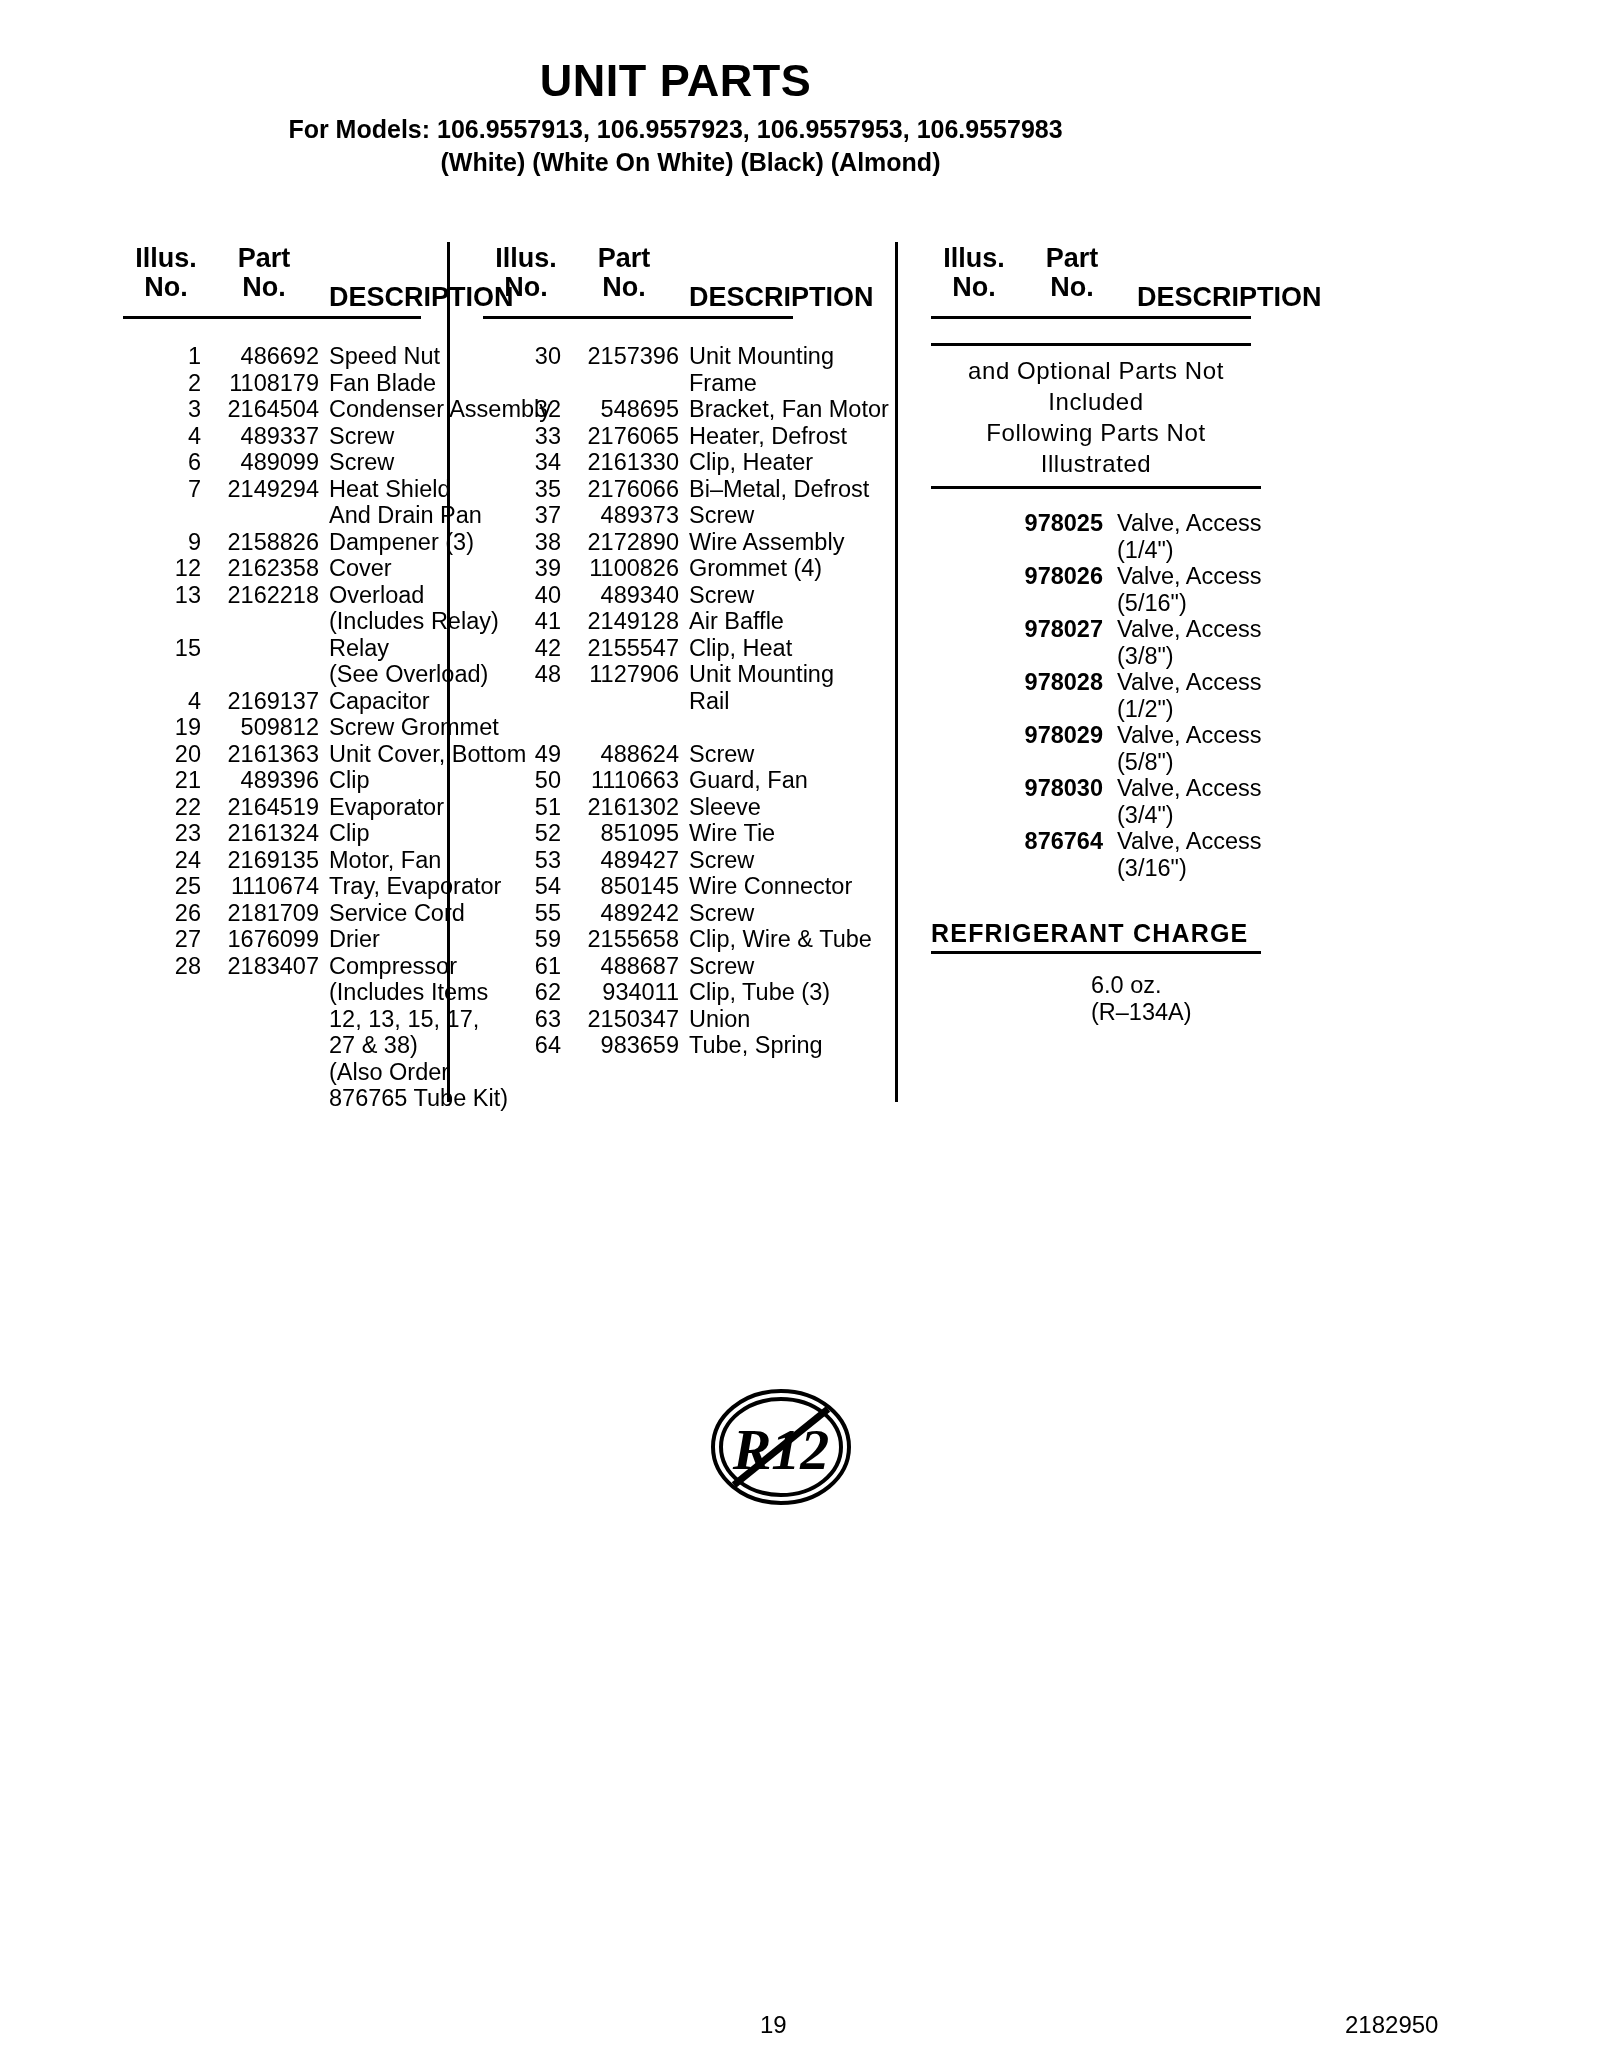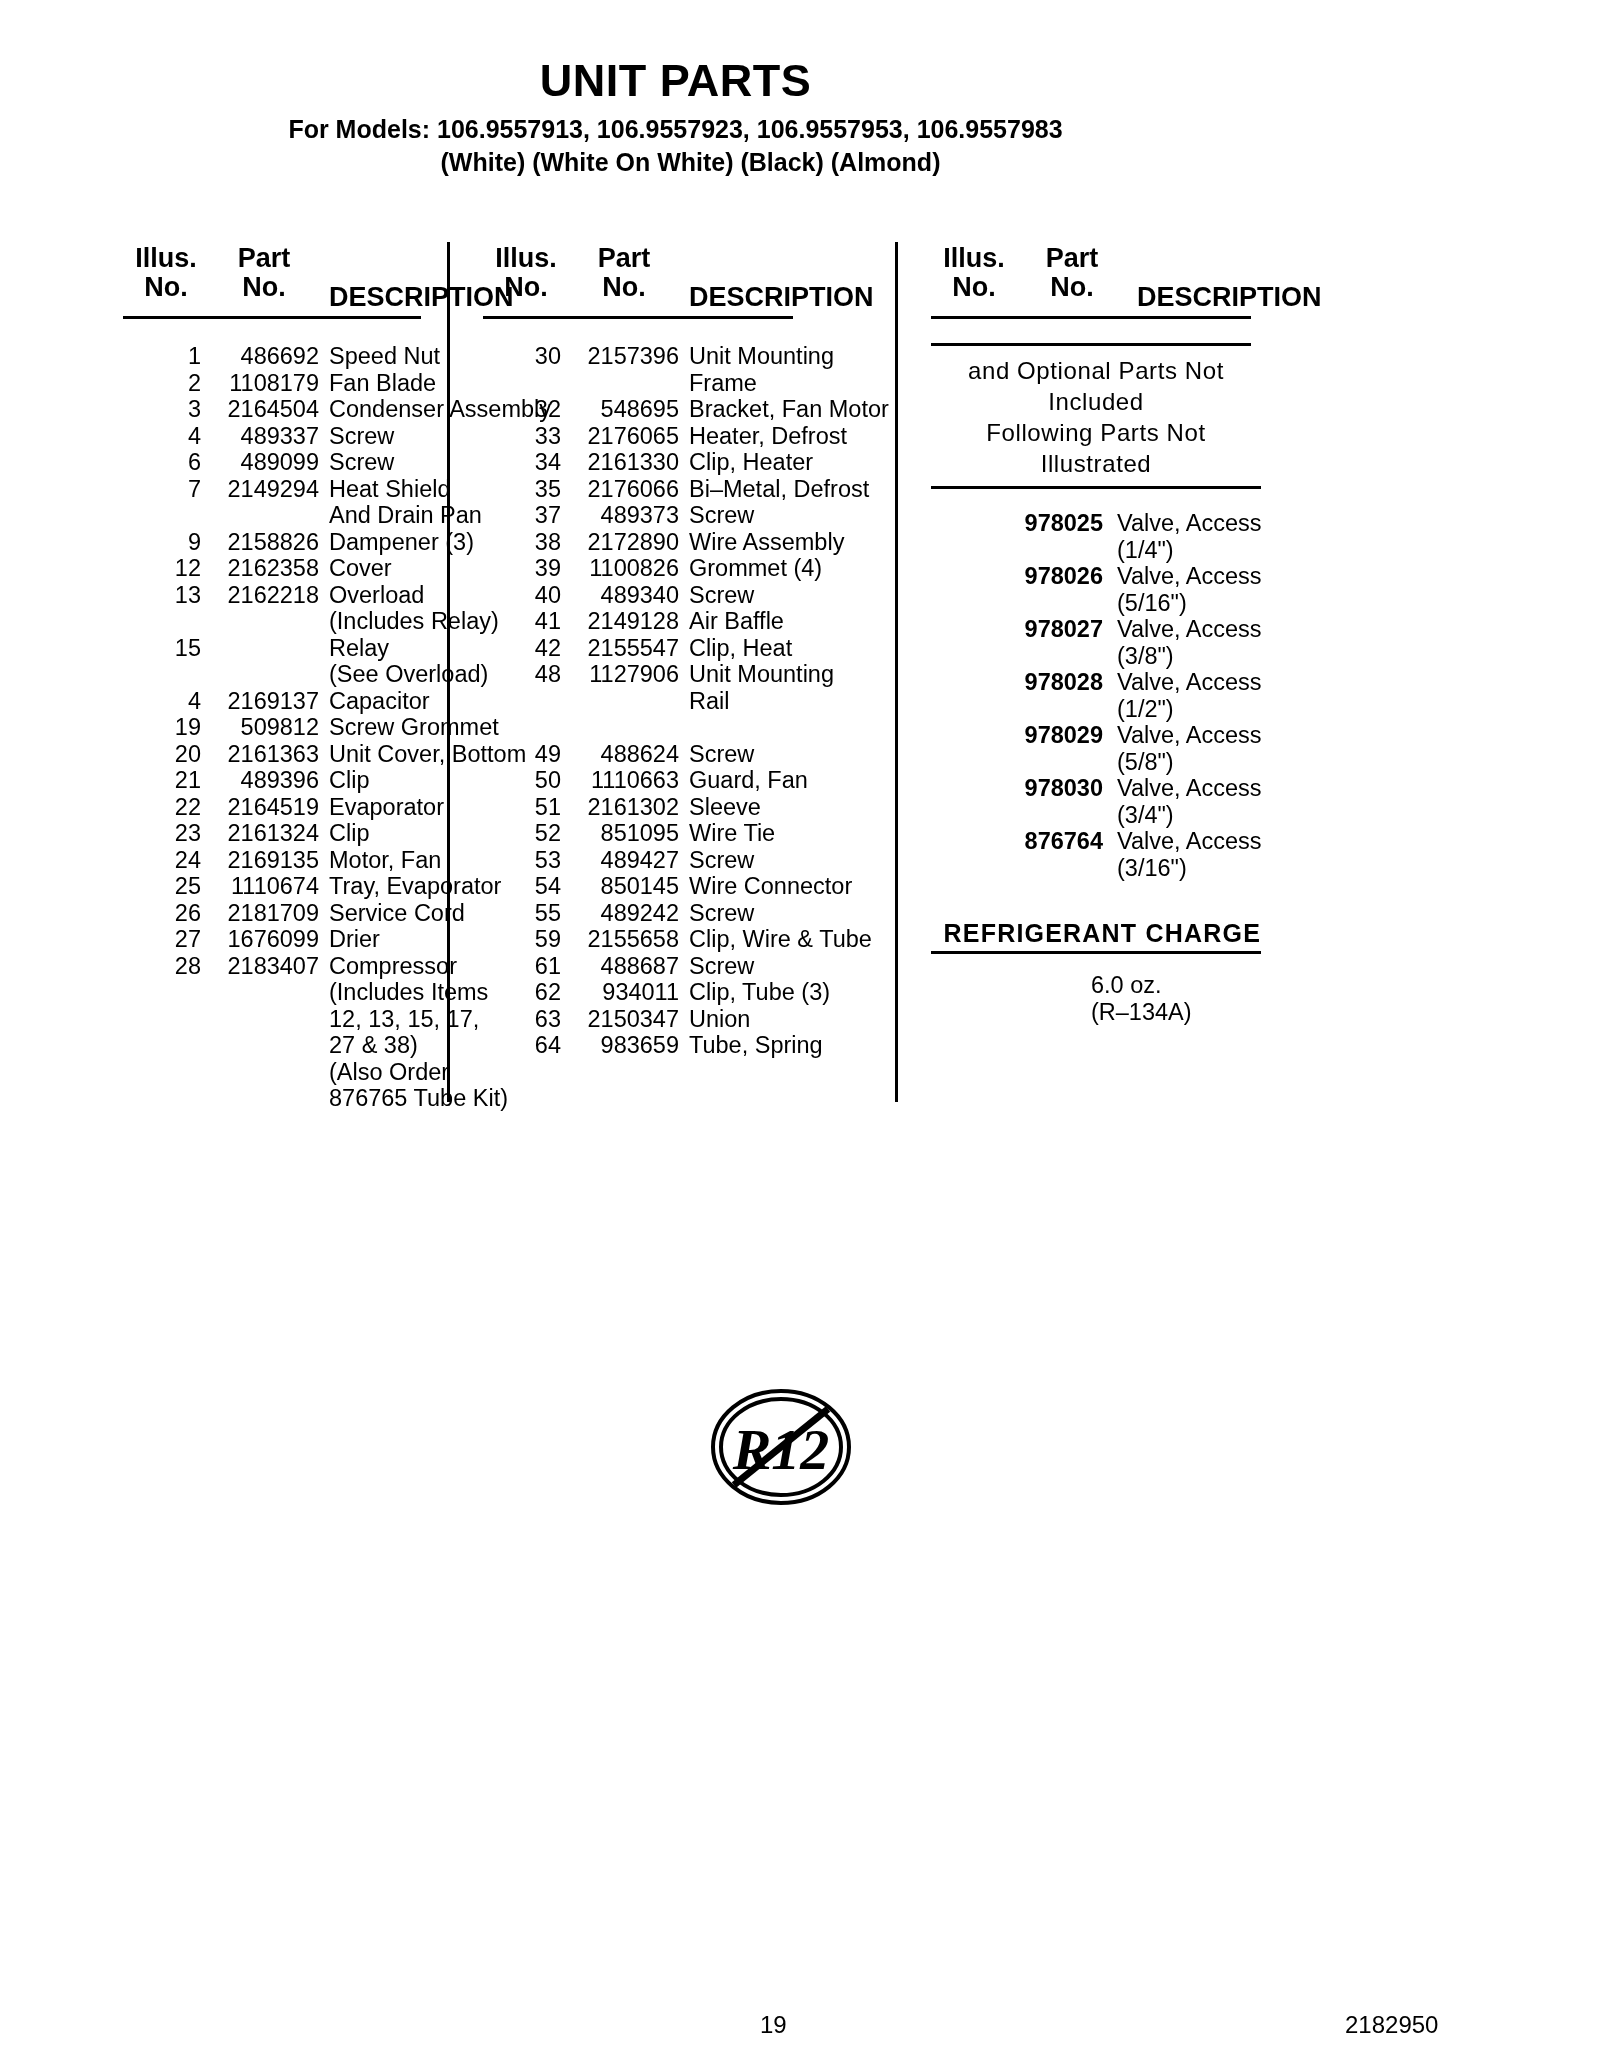--- a/index.html
+++ b/index.html
@@ -172,21 +172,21 @@
     font-weight: bold;
   }
   .v-desc { position: absolute; left: 186px; }
   .v-sub  { position: absolute; left: 186px; }
 
   .charge-title {
     margin-top: 38px;
     font-size: 25px;
     font-weight: bold;
     letter-spacing: 1.2px;
-    text-align: right;
+    text-align: left;
     width: 330px;
   }
   .charge-rule {
     width: 330px;
     border-bottom: 3px solid #000;
     margin-top: 3px;
   }
   .charge-body {
     margin-top: 18px;
     font-size: 23.5px;

